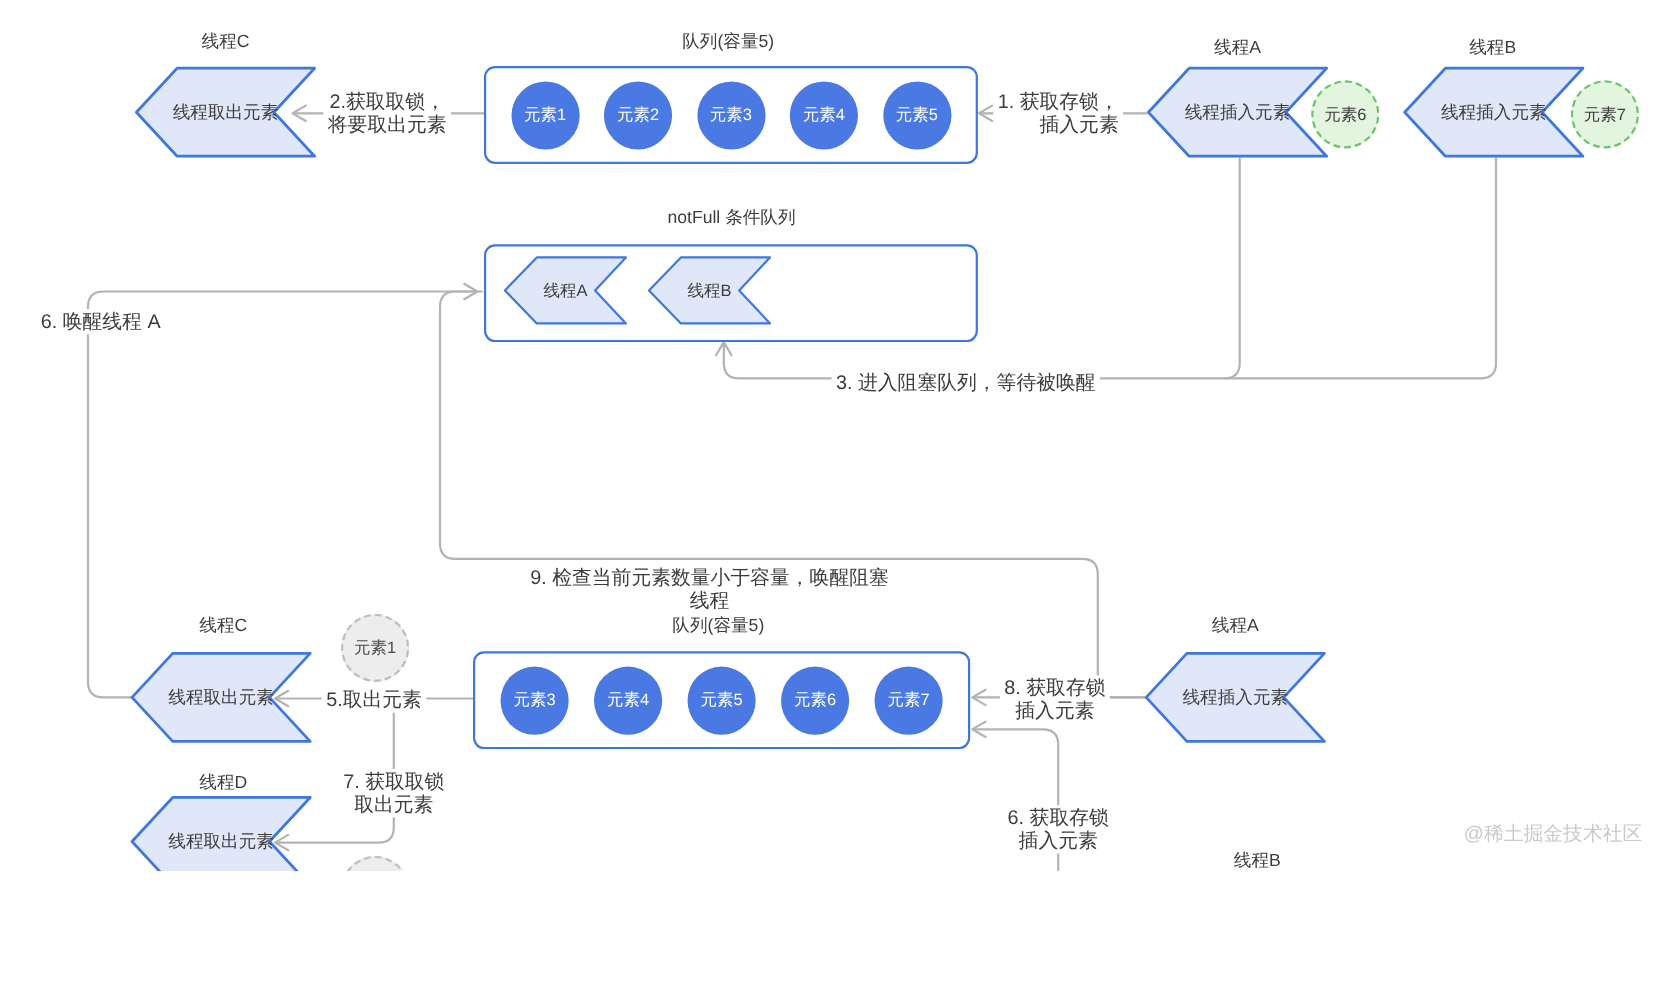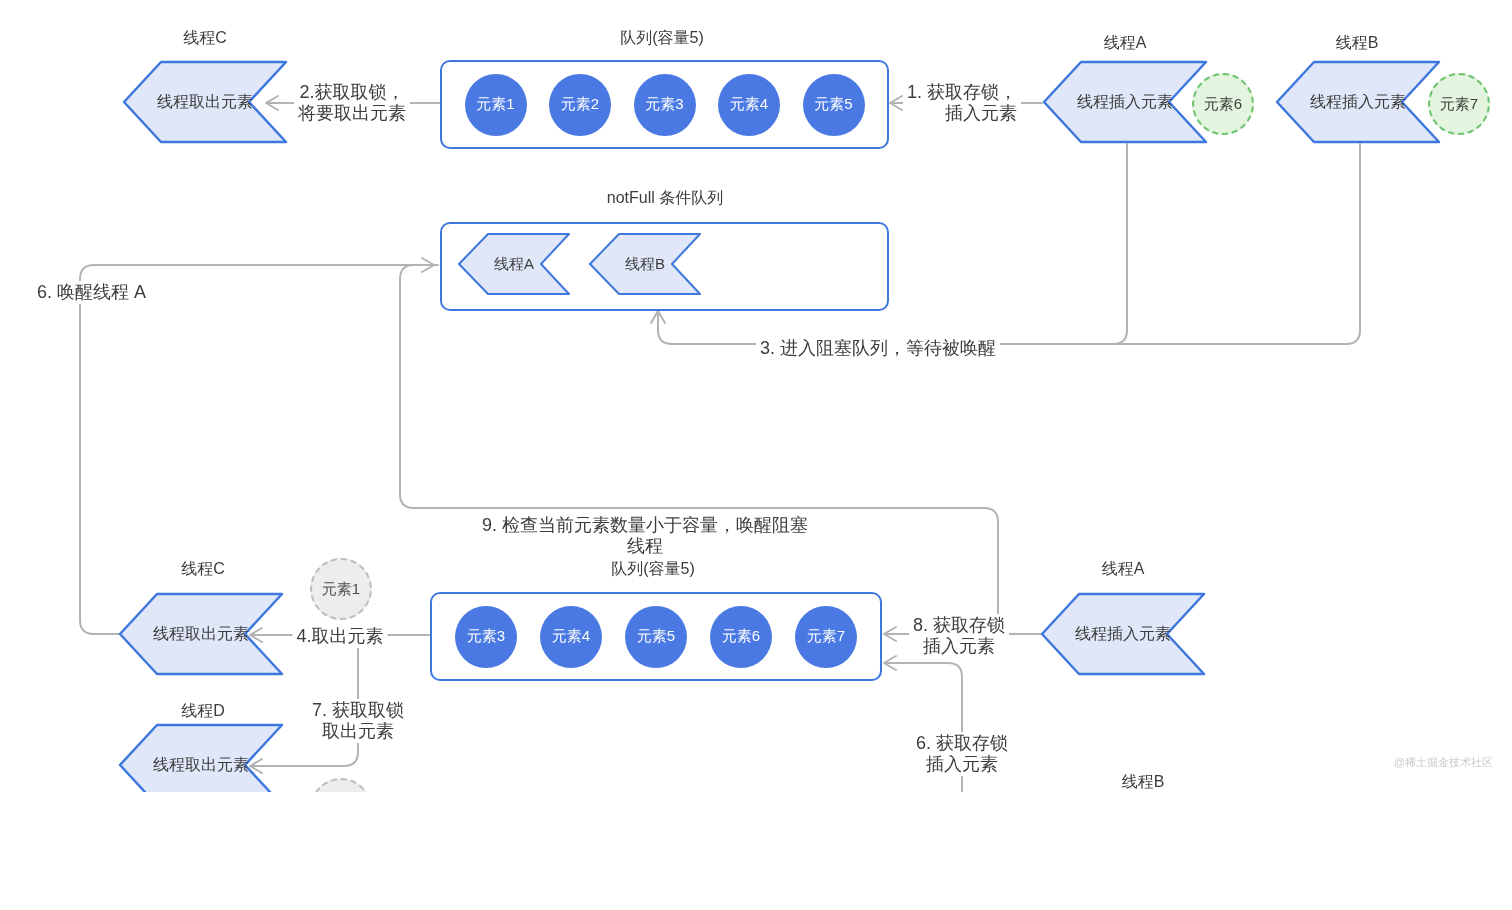--- a/index.html
+++ b/index.html
@@ -21,21 +21,21 @@
   .small .lbl{font-size:15px;}
   .small polygon{stroke-width:2;}
   .qbox{position:absolute;border:2px solid #3e77de;border-radius:10px;background:#fff;
         display:flex;align-items:center;justify-content:space-evenly;z-index:2;}
   .el{width:62px;height:62px;border-radius:50%;background:#4a79e3;color:#fff;
       display:flex;align-items:center;justify-content:center;font-size:15px;}
   .ghost{position:absolute;width:58px;height:58px;border-radius:50%;display:flex;align-items:center;
          justify-content:center;font-size:15px;z-index:3;border:2px dashed;}
   .ghost.green{background:#e4f5df;border-color:#6cc26c;color:#3c3c3c;}
   .ghost.gray{background:#ededed;border-color:#bdbdbd;color:#4c4c4c;}
-  .watermark{position:absolute;right:19px;bottom:22px;font-size:11px;color:#c9cacc;z-index:2;}
+  .watermark{position:absolute;right:19px;bottom:22px;font-size:18px;color:#c9cacc;z-index:2;}
 </style>
 </head>
 <body>
 
 <div class="canvas">
 
   <svg id="wires" width="1512" height="910" viewBox="0 0 1512 910">
     <path d="M 440 103 H 268"></path>
     <path d="M 278 96 L 266 103 L 278 110"></path>
     <path d="M 1042 103 H 892"></path>
@@ -124,21 +124,21 @@
   </div>
 
   <div class="title" style="left:203px;top:559px;">线程C</div>
   <div class="chev big" style="left:118px;top:592px;">
     <svg viewBox="0 0 166 84">
         <polygon points="2,42 39,2 164,2 127,42 164,82 39,82"></polygon>
       </svg>
     <div class="lbl">线程取出元素</div>
   </div>
   <div class="ghost gray" style="left:310px;top:558px;">元素1</div>
-  <div class="note" style="left:340px;top:625px;">4.取出元素</div>
+  <div class="note" style="left:340px;top:625px;">5.取出元素</div>
   <div class="note" style="left:358px;top:699px;">
     <div>7. 获取取锁</div>
     <div>取出元素</div>
   </div>
 
   <div class="title" style="left:203px;top:701px;">线程D</div>
   <div class="chev big" style="left:118px;top:723px;">
     <svg viewBox="0 0 166 84">
         <polygon points="2,42 39,2 164,2 127,42 164,82 39,82"></polygon>
       </svg>

